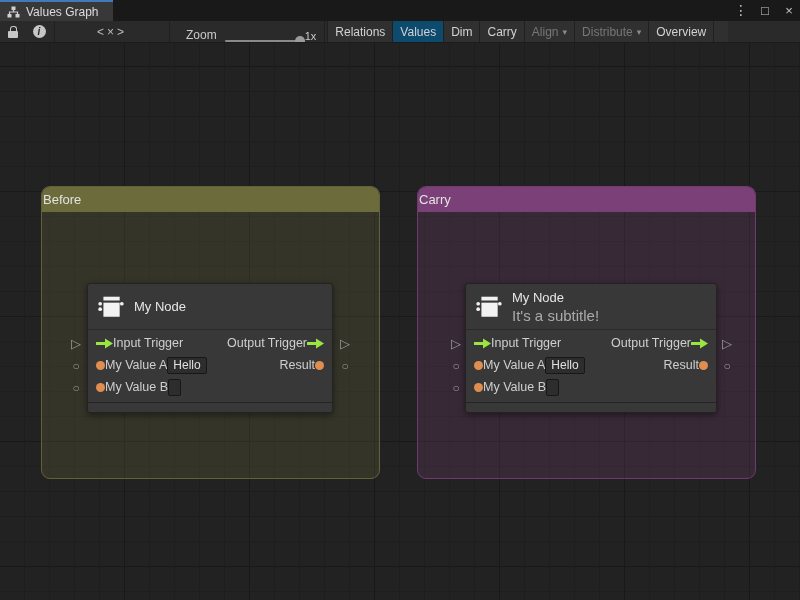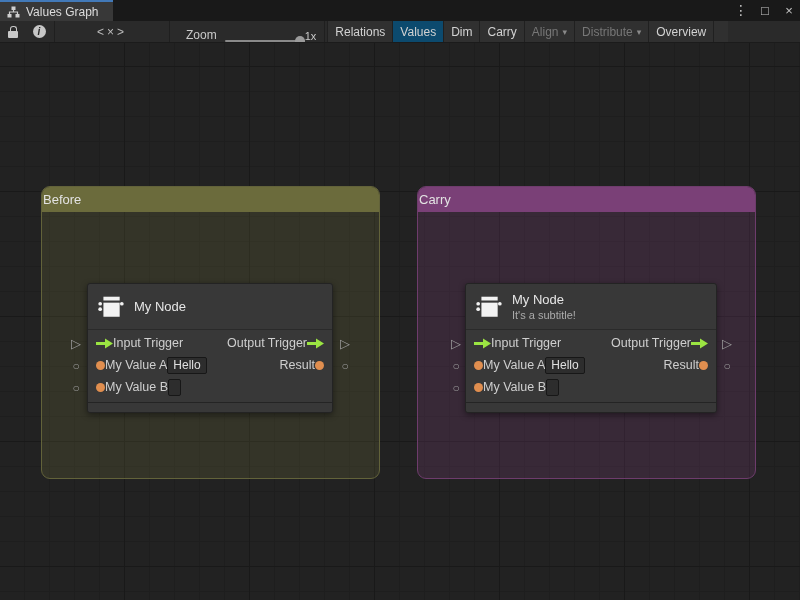--- a/index.html
+++ b/index.html
@@ -58,21 +58,21 @@
   .group.before .group-header { background:#6B6B3C; }
   .group.after { left:417px; top:143px; background:rgba(122,64,119,0.25); border:1px solid #6E3C6C; }
   .group.after .group-header { background:#7A4077; }
 
   
   .node { position:absolute; background:#383838; border:1px solid #232323; border-radius:3px;
     box-shadow:0 2px 6px rgba(0,0,0,0.45); }
   .node-header { height:46px; display:flex; align-items:center; gap:10px; padding:0 10px;
     border-bottom:1px solid #2A2A2A; }
   .node-title { color:#E6E6E6; font-size:13px; }
-  .node-subtitle { color:#ABABAB; font-size:11px; margin-top:2px; }
+  .node-subtitle { color:#ABABAB; font-size:15px; margin-top:2px; }
   .node-rows { padding:2px 0; }
   .port-row { height:22px; display:flex; align-items:center; padding:0 8px; }
   .port-left, .port-right { display:flex; align-items:center; gap:0; }
   .port-right { margin-left:auto; }
   .port-label { color:#CFCFCF; font-size:12.5px; white-space:nowrap; }
   .flow-arrow { width:17px; height:11px; display:block; }
   .flow-arrow path { fill:#9BE542; }
   .value-dot { width:9px; height:9px; border-radius:50%; background:#E08E4F; }
   .value-field { height:17px; background:#2D2D2D; border:1px solid #171717; border-radius:2px;
     color:#E0E0E0; font-size:12px; display:flex; align-items:center; padding:0 5px; min-width:13px; }

